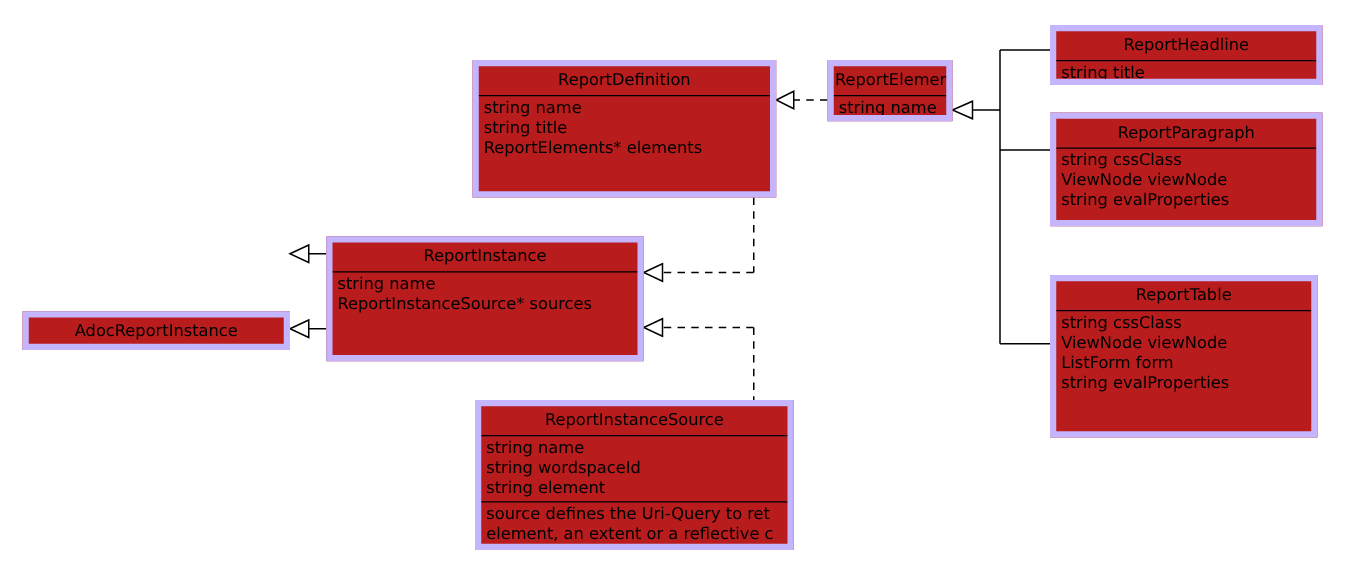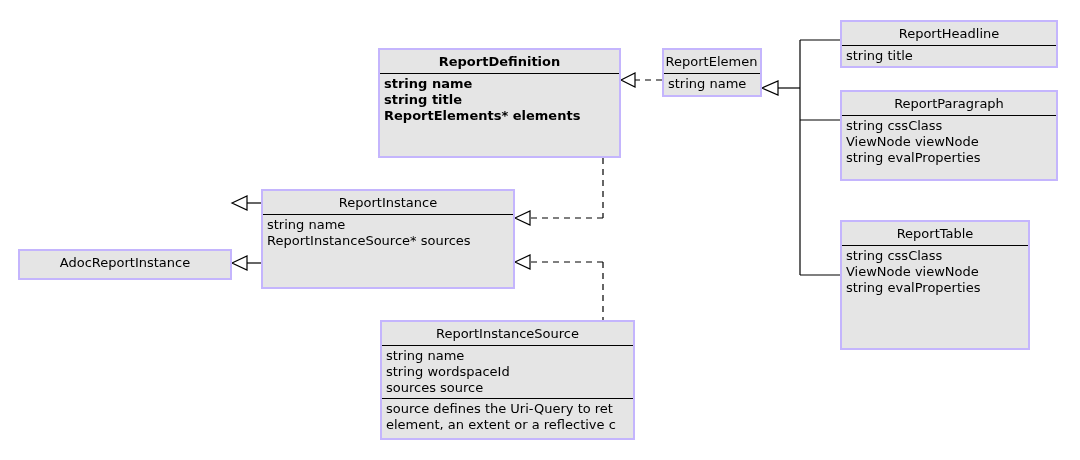--- a/index.html
+++ b/index.html
@@ -13,22 +13,22 @@
     width: 1080px;
     height: 460px;
     background: #ffffff;
     font-family: "DejaVu Sans", "Liberation Sans", sans-serif;
     overflow: hidden;
   }
   
   .uml-class {
     position: absolute;
     box-sizing: border-box;
-    border: 2px solid #c4b5fd;
-    background: #e5e5e5;
+    border: 5px solid #c4b5fd;
+    background: #b91c1c;
     overflow: hidden;
     z-index: 3;
   }
   .uml-title {
     box-sizing: border-box;
     text-align: center;
     font-size: 13px;
     line-height: 15px;
     color: #000000;
     padding: 4px 2px 4px 2px;
@@ -105,21 +105,21 @@
 
     <line class="dashed-edge" x1="603" y1="158" x2="603" y2="218"></line>
     <line class="dashed-edge" x1="603" y1="218" x2="529" y2="218"></line>
     <polygon class="arrow-hollow" points="515,218 530,211 530,225"></polygon>
 
     <line class="dashed-edge" x1="603" y1="262" x2="603" y2="320"></line>
     <line class="dashed-edge" x1="603" y1="262" x2="529" y2="262"></line>
     <polygon class="arrow-hollow" points="515,262 530,255 530,269"></polygon>
   </svg>
 
-  <div class="uml-class" style="left:378px; top:48px; width:243px; height:110px;font-weight:bold;">
+  <div class="uml-class" style="left:378px; top:48px; width:243px; height:110px;">
     <div class="uml-title">ReportDefinition</div>
     <div class="uml-attrs">
       <div class="uml-attr">string name</div>
       <div class="uml-attr">string title</div>
       <div class="uml-attr">ReportElements* elements</div>
     </div>
   </div>
 
   <div class="uml-class" style="left:662px; top:48px; width:100px; height:49px;">
     <div class="uml-title clipped">ReportElemen</div>
@@ -137,25 +137,26 @@
 
   <div class="uml-class" style="left:840px; top:90px; width:218px; height:91px;">
     <div class="uml-title">ReportParagraph</div>
     <div class="uml-attrs">
       <div class="uml-attr">string cssClass</div>
       <div class="uml-attr">ViewNode viewNode</div>
       <div class="uml-attr">string evalProperties</div>
     </div>
   </div>
 
-  <div class="uml-class" style="left:840px; top:220px; width:190px; height:130px;">
+  <div class="uml-class" style="left:840px; top:220px; width:214px; height:130px;">
     <div class="uml-title">ReportTable</div>
     <div class="uml-attrs">
       <div class="uml-attr">string cssClass</div>
       <div class="uml-attr">ViewNode viewNode</div>
+      <div class="uml-attr">ListForm form</div>
       <div class="uml-attr">string evalProperties</div>
     </div>
   </div>
 
 
   <div class="uml-class" style="left:18px; top:249px; width:214px; height:31px;">
     <div class="uml-title" style="border-bottom:none;">AdocReportInstance</div>
   </div>
 
   <div class="uml-class" style="left:261px; top:189px; width:254px; height:100px;">
@@ -164,21 +165,21 @@
       <div class="uml-attr">string name</div>
       <div class="uml-attr">ReportInstanceSource* sources</div>
     </div>
   </div>
 
   <div class="uml-class" style="left:380px; top:320px; width:255px; height:120px;">
     <div class="uml-title">ReportInstanceSource</div>
     <div class="uml-attrs">
       <div class="uml-attr">string name</div>
       <div class="uml-attr">string wordspaceId</div>
-      <div class="uml-attr">sources source</div>
+      <div class="uml-attr">string element</div>
     </div>
     <div class="uml-note">
       <div class="uml-note-line">source defines the Uri-Query to ret</div>
       <div class="uml-note-line">element, an extent or a reflective c</div>
     </div>
   </div>
 
 </div>
 
 </body></html>

